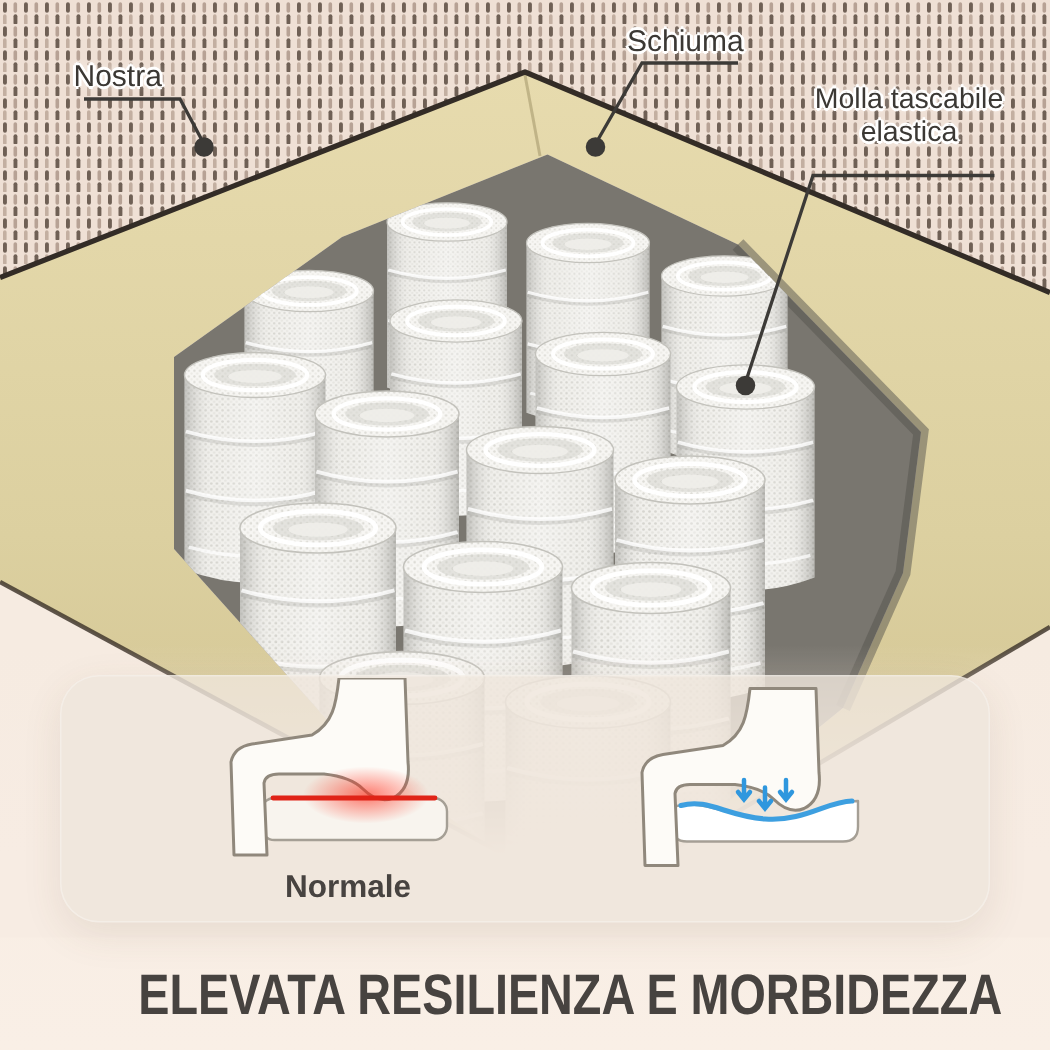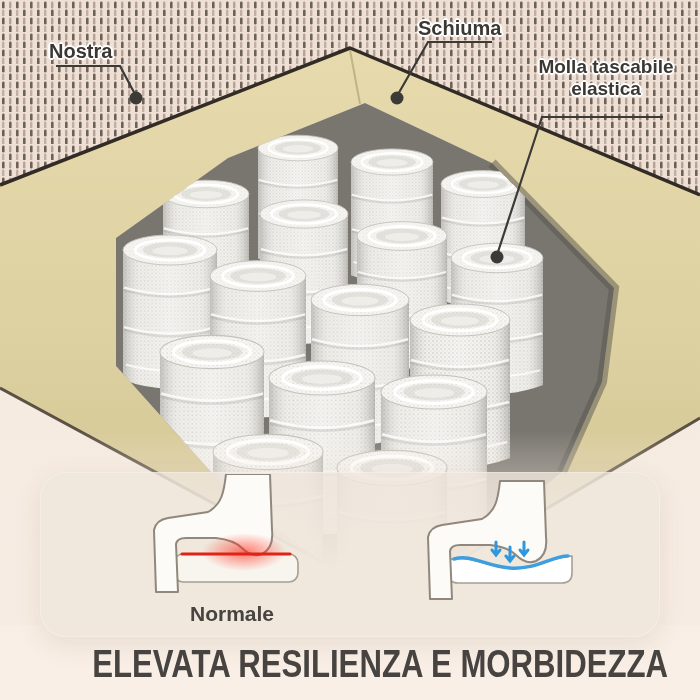--- a/index.html
+++ b/index.html
@@ -1,24 +1,24 @@
 <!DOCTYPE html>
 <html><head>
 <meta charset="utf-8">
 <style>
   html,body{margin:0;padding:0;}
   body{width:700px;height:700px;overflow:hidden;font-family:"Liberation Sans","DejaVu Sans",sans-serif;}
   .stage{position:relative;width:700px;height:700px;background:linear-gradient(180deg,#f3e4d9 0%,#f7ebe0 45%,#f9efe6 100%);overflow:hidden;}
   .scene{position:absolute;left:0;top:0;}
-  .callout{position:absolute;font-weight:700;color:#3b3834;font-size:20px;line-height:1.1;
+  .callout{position:absolute;font-weight:400;color:#3b3834;font-size:20px;line-height:1.1;
     text-shadow:-2px 0 0 #fff,2px 0 0 #fff,0 -2px 0 #fff,0 2px 0 #fff,-1px -1px 0 #fff,1px -1px 0 #fff,-1px 1px 0 #fff,1px 1px 0 #fff,0 0 6px rgba(255,255,255,.95);}
   .callout-tessuto{left:49px;top:40px;}
   .callout-schiuma{left:418px;top:17px;}
   .callout-molla{left:520px;top:56px;width:172px;text-align:center;font-size:19px;line-height:1.15;}
-  .panel{position:absolute;left:40px;top:472px;width:620px;height:165px;border-radius:26px;
+  .panel{position:absolute;left:40px;top:450px;width:620px;height:165px;border-radius:26px;
     background:rgba(238,229,219,.78);box-shadow:0 8px 26px rgba(96,74,52,.10), inset 0 0 0 1px rgba(255,255,255,.30);}
   .figure{position:absolute;top:2px;}
   .figure-left{left:98px;}
   .figure-right{left:372px;}
   .cmp-label{position:absolute;top:130px;width:170px;text-align:center;font-weight:700;font-size:21px;color:#474340;}
   .cmp-label-left{left:107px;}
   .cmp-label-right{left:383px;}
   .headline{position:absolute;left:0;top:643px;width:700px;text-align:center;padding-left:29px;}
   .headline span{display:inline-block;white-space:nowrap;font-weight:700;font-size:38px;letter-spacing:0px;color:#474340;transform:scaleX(.82);transform-origin:center;}
 </style>

